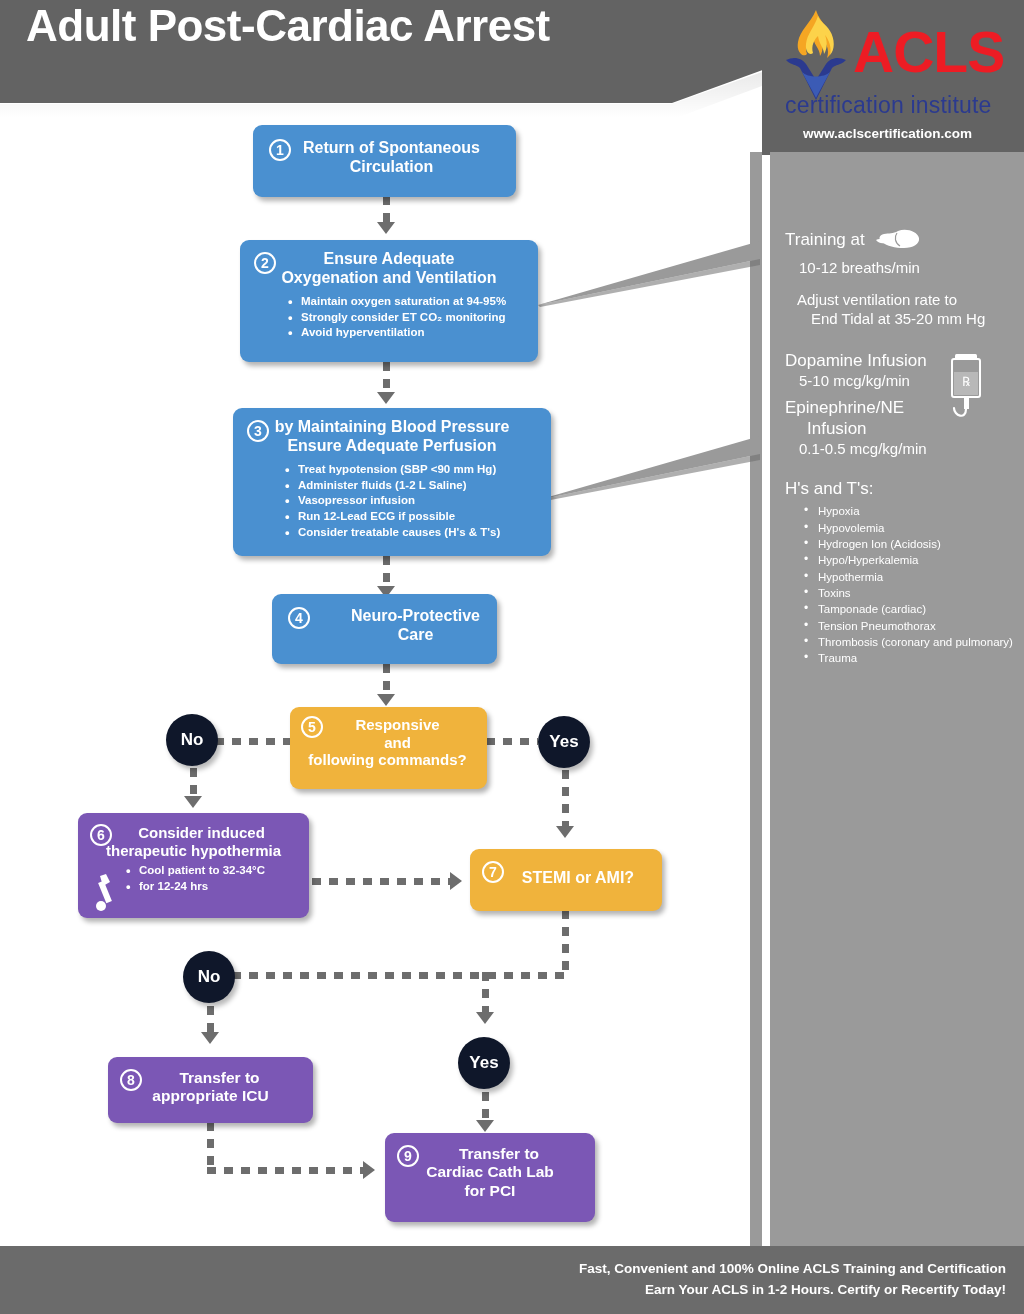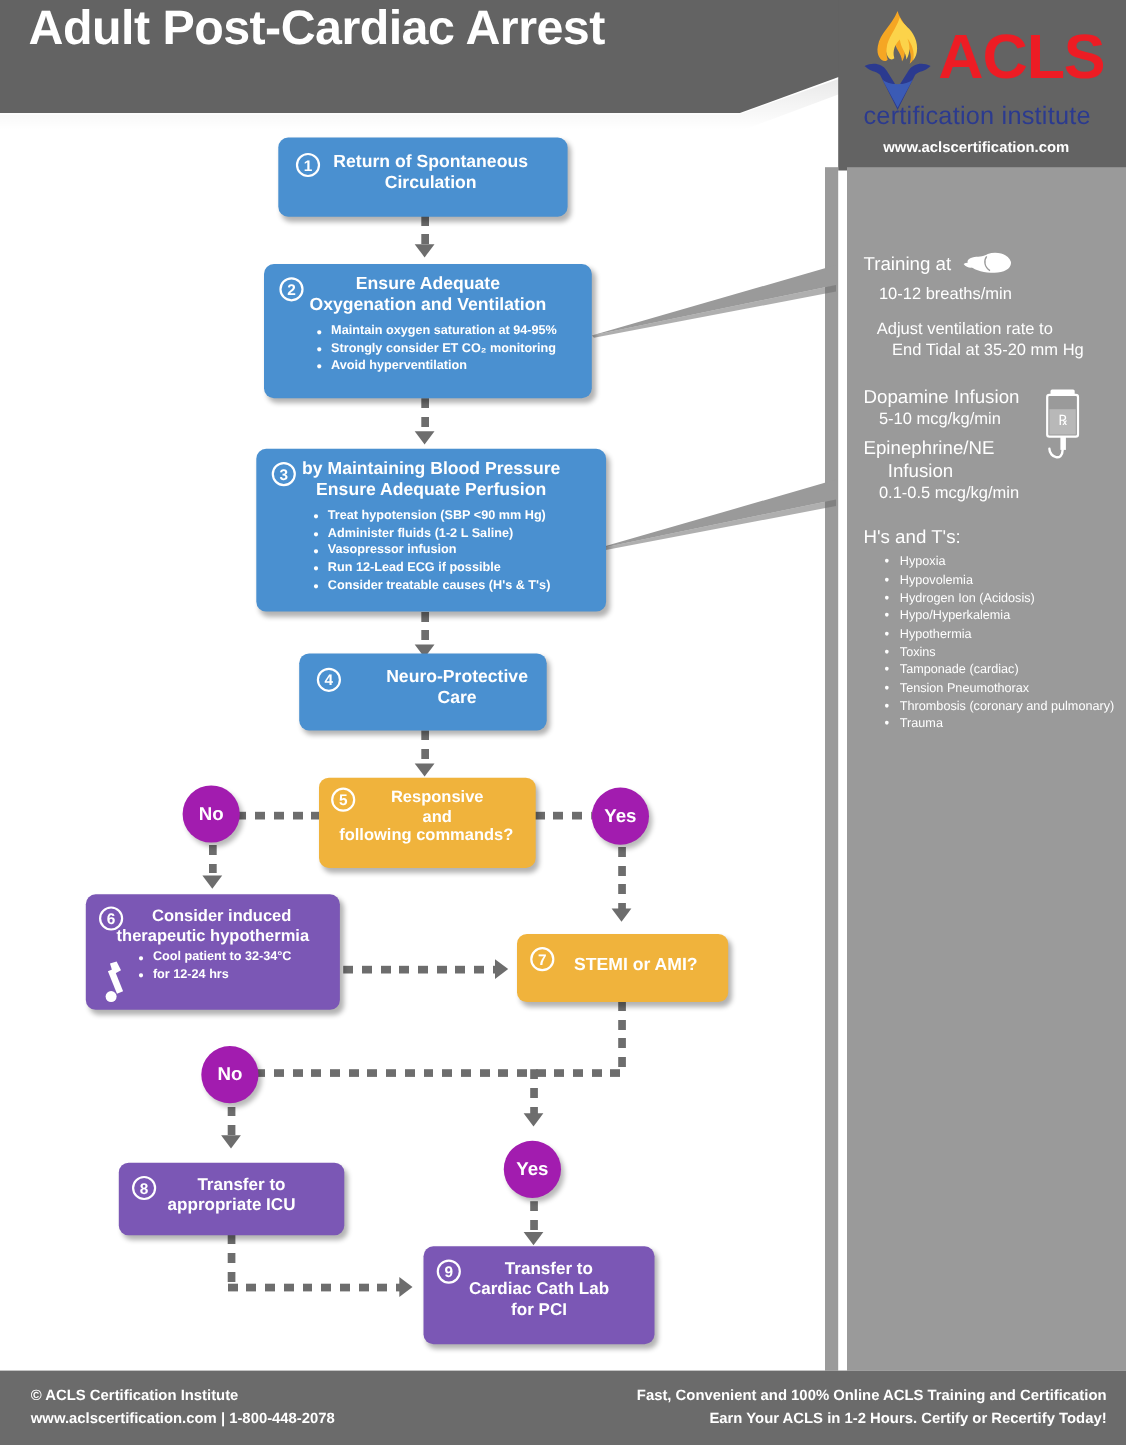--- a/index.html
+++ b/index.html
@@ -99,21 +99,21 @@
   .node ul { list-style: none; }
   .node ul li {
     position: relative; padding-left: 13px;
     font-size: 11.5px; font-weight: 600; line-height: 1.38;
   }
   .node ul li::before {
     content: "\2022"; position: absolute; left: 0; top: -1px; font-size: 13px;
   }
   .pill {
     position: absolute; border-radius: 50%;
-    background: #a21caf; color: #ffffff;
+    background: #0f172a; color: #ffffff;
     display: flex; align-items: center; justify-content: center;
     font-size: 17px; font-weight: 700;
     box-shadow: 3px 4px 5px rgba(0,0,0,0.28);
   }
   .dash-v {
     position: absolute; width: 7px; background-image:
       repeating-linear-gradient(to bottom, #6d6d6d 0 9px, transparent 9px 17px);
   }
   .dash-h {
     position: absolute; height: 7px; background-image:
@@ -353,23 +353,19 @@
   <div class="node purple" style="left:385px; top:1133px; width:210px; height:89px;">
     <div class="num" style="left:12px; top:12px;">9</div>
     <div class="node-title" style="padding:12px 10px 0 28px; font-size:15.5px;">
       <div>Transfer to</div>
       <div style="margin-left:-18px;">Cardiac Cath Lab</div>
       <div style="margin-left:-18px;">for PCI</div>
     </div>
   </div>
 
   <div class="footer">
-    <div class="footer-l">
-      <div>© ACLS Certification Institute</div>
-      <div>www.aclscertification.com | 1-800-448-2078</div>
-    </div>
     <div class="footer-r">
       <div>Fast, Convenient and 100% Online ACLS Training and Certification</div>
       <div>Earn Your ACLS in 1-2 Hours. Certify or Recertify Today!</div>
     </div>
   </div>
 
 </div>
 
 </body></html>

